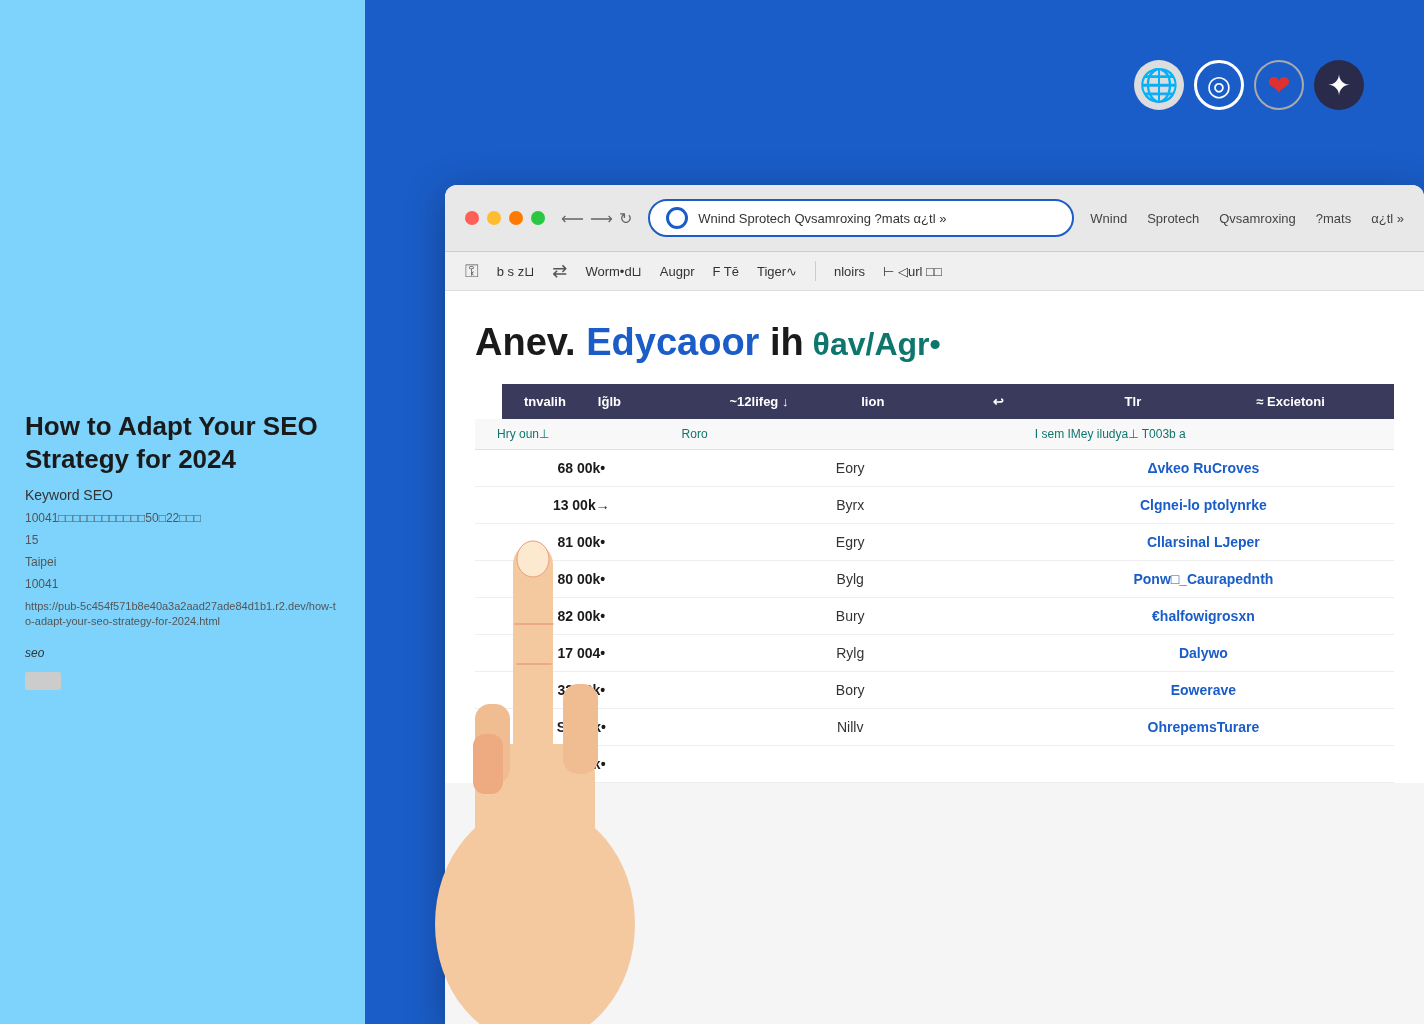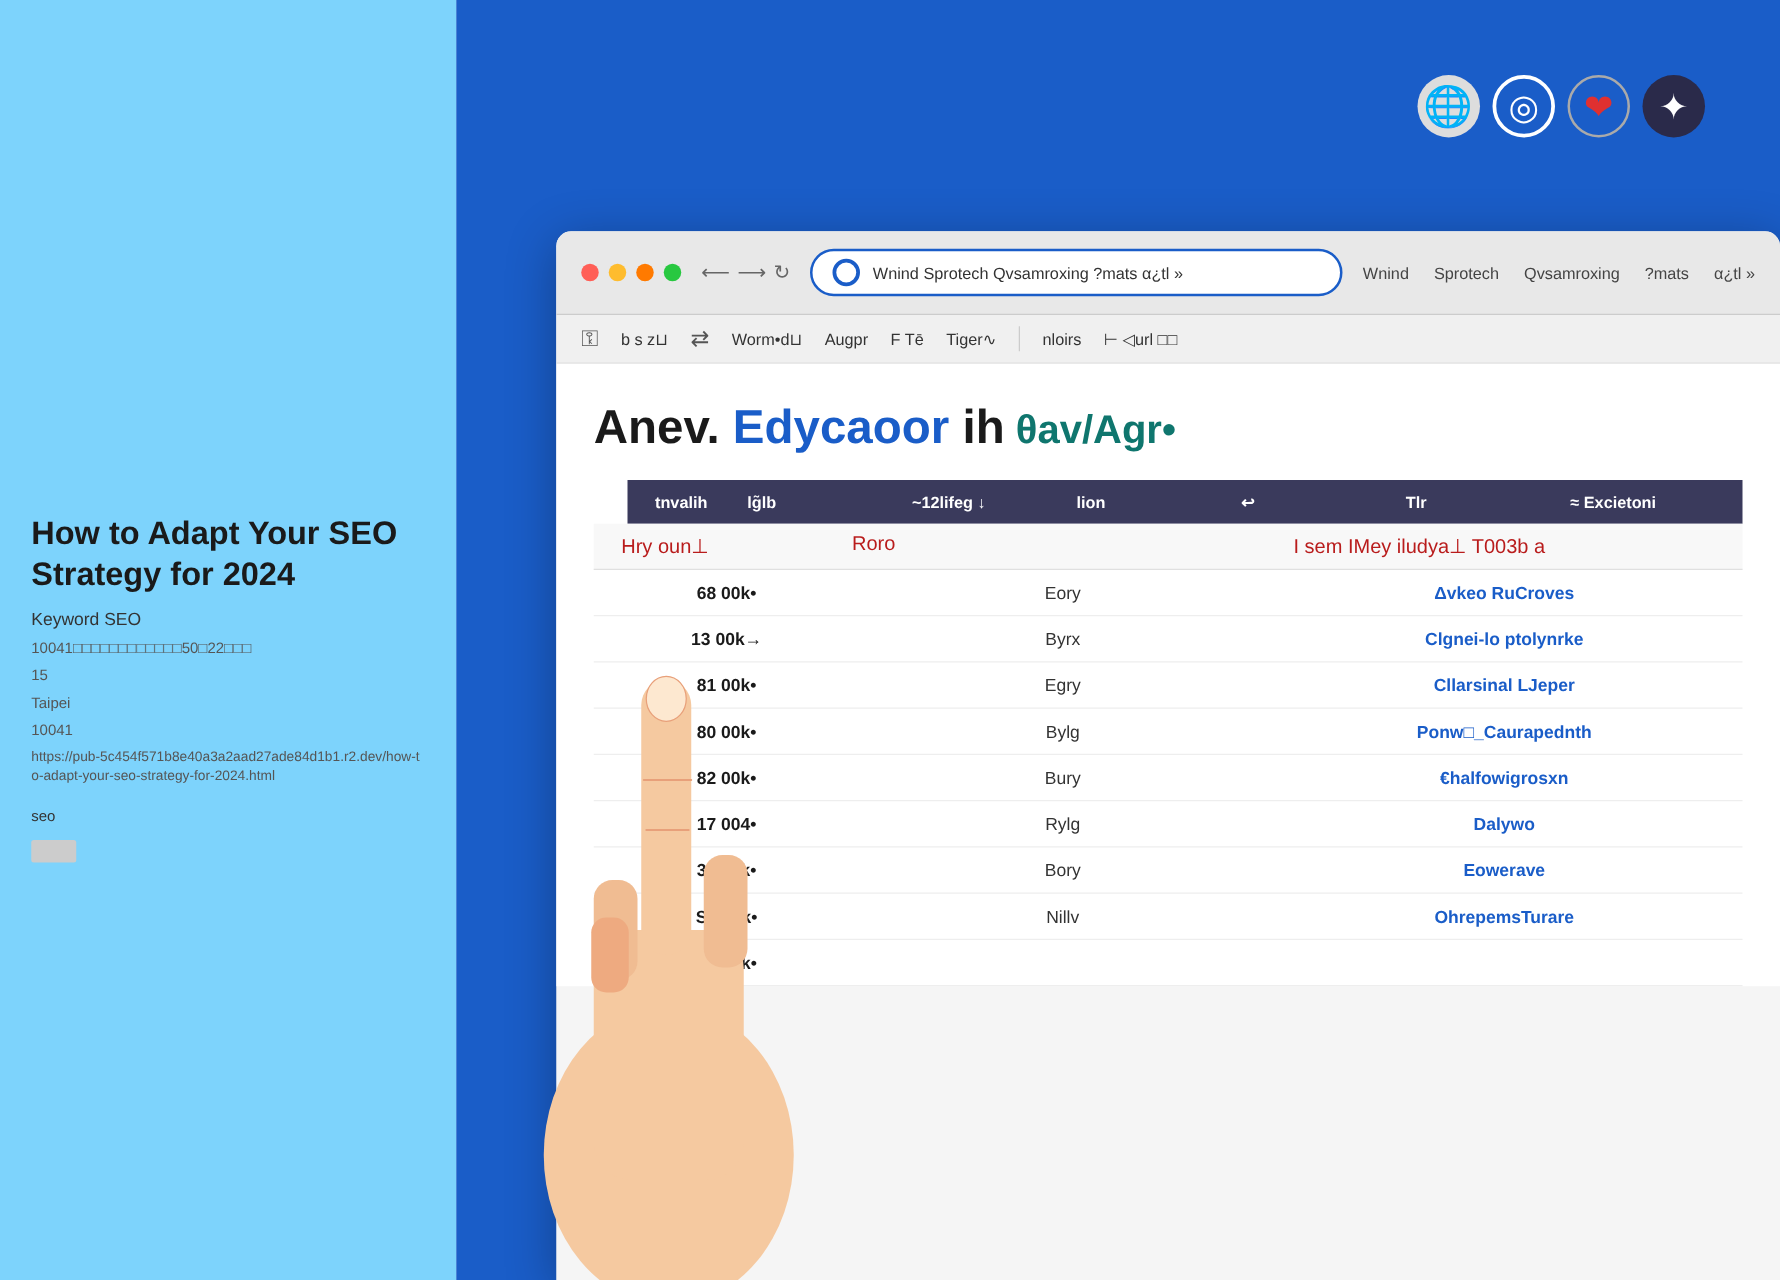--- a/index.html
+++ b/index.html
@@ -41,20 +41,21 @@
     .left-panel .url-item {
       font-size: 11px;
       color: #555;
       word-break: break-all;
       line-height: 1.4;
     }
     .left-panel .tag {
       font-size: 12px;
       color: #333;
       margin-top: 8px;
+      font-style: italic;
     }
     .left-panel .tag-box {
       width: 36px;
       height: 18px;
       background: #ccc;
       border-radius: 2px;
       margin-top: 4px;
     }
 
     
@@ -213,22 +214,22 @@
       flex: 1;
       padding: 0 8px;
     }
     .th:first-child { flex: 0.5; }
 
     .table-subheader {
       display: flex;
       background: #f8f8f8;
       border-bottom: 1px solid #e0e0e0;
       padding: 8px 14px;
-      font-size: 16px;
-      color: #b91c1c;
+      font-size: 12px;
+      color: #0f766e;
     }
     .table-subheader .sh { flex: 1; padding: 0 8px; }
     .table-subheader .sh:first-child { flex: 0.5; }
 
     .table-row-item {
       display: flex;
       align-items: center;
       padding: 10px 14px;
       border-bottom: 1px solid #eee;
       font-size: 14px;

